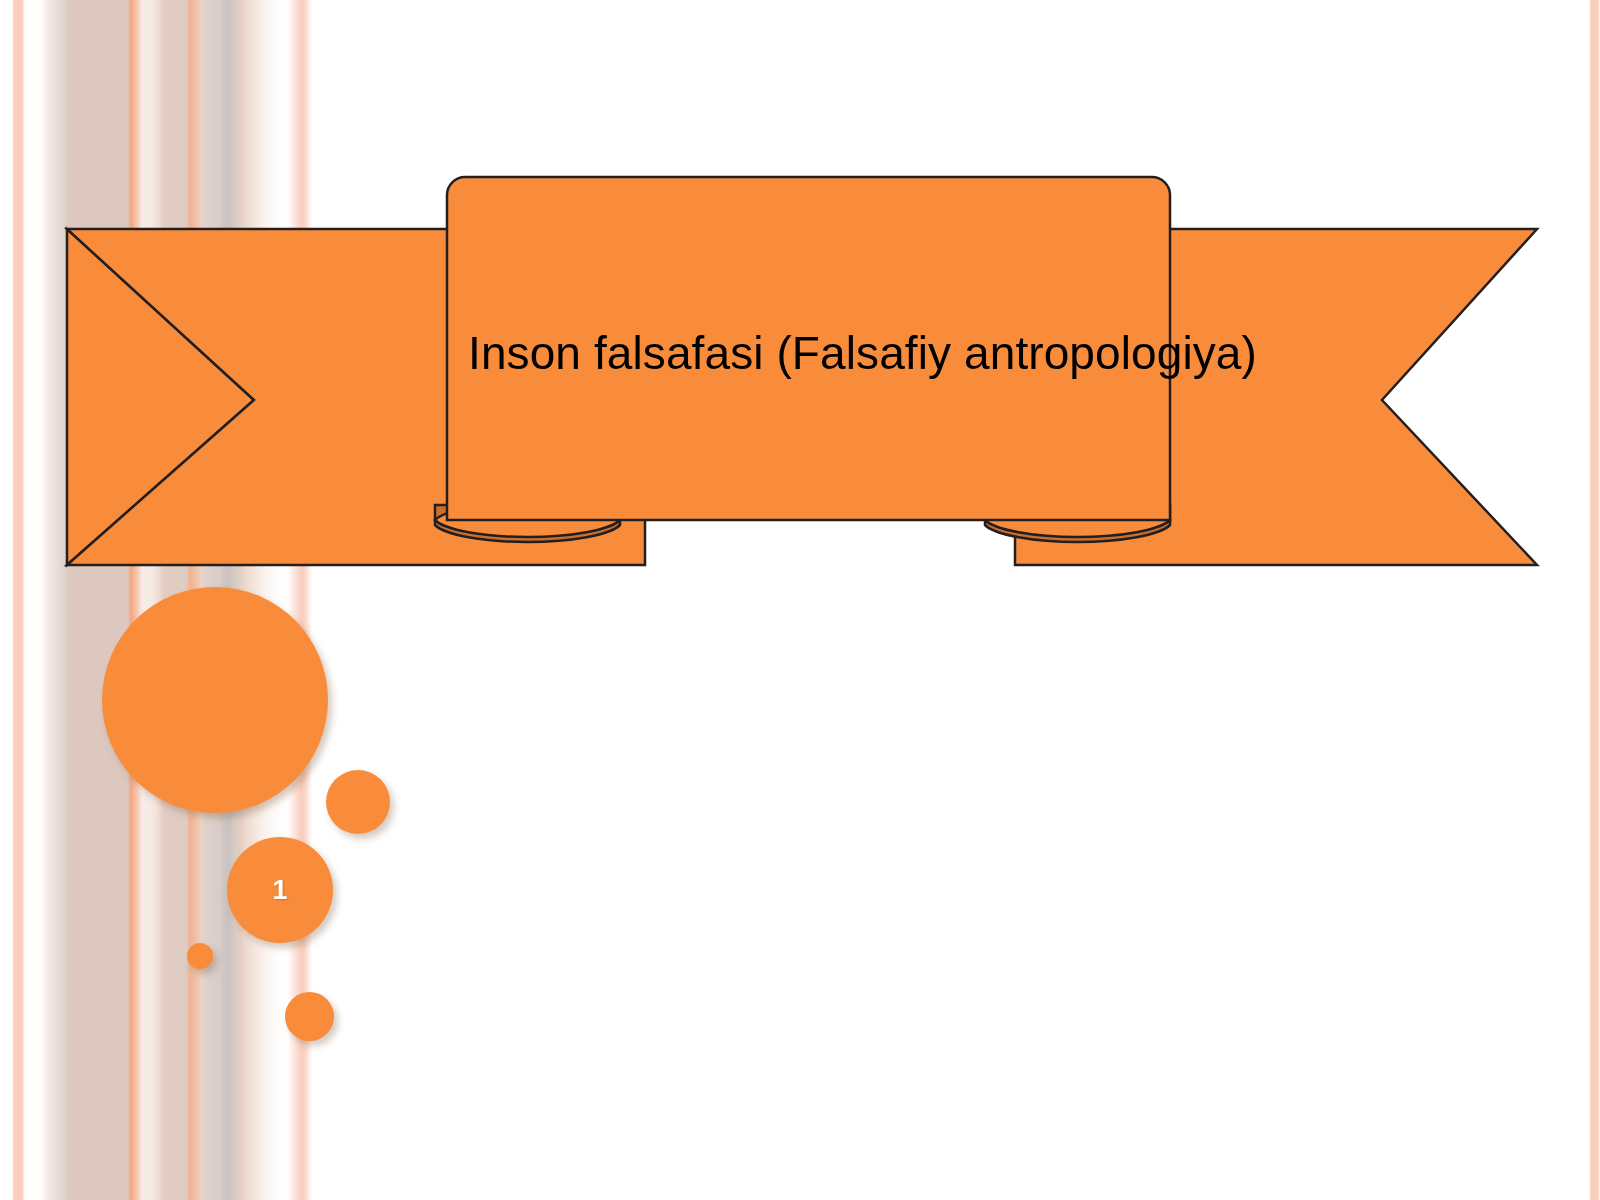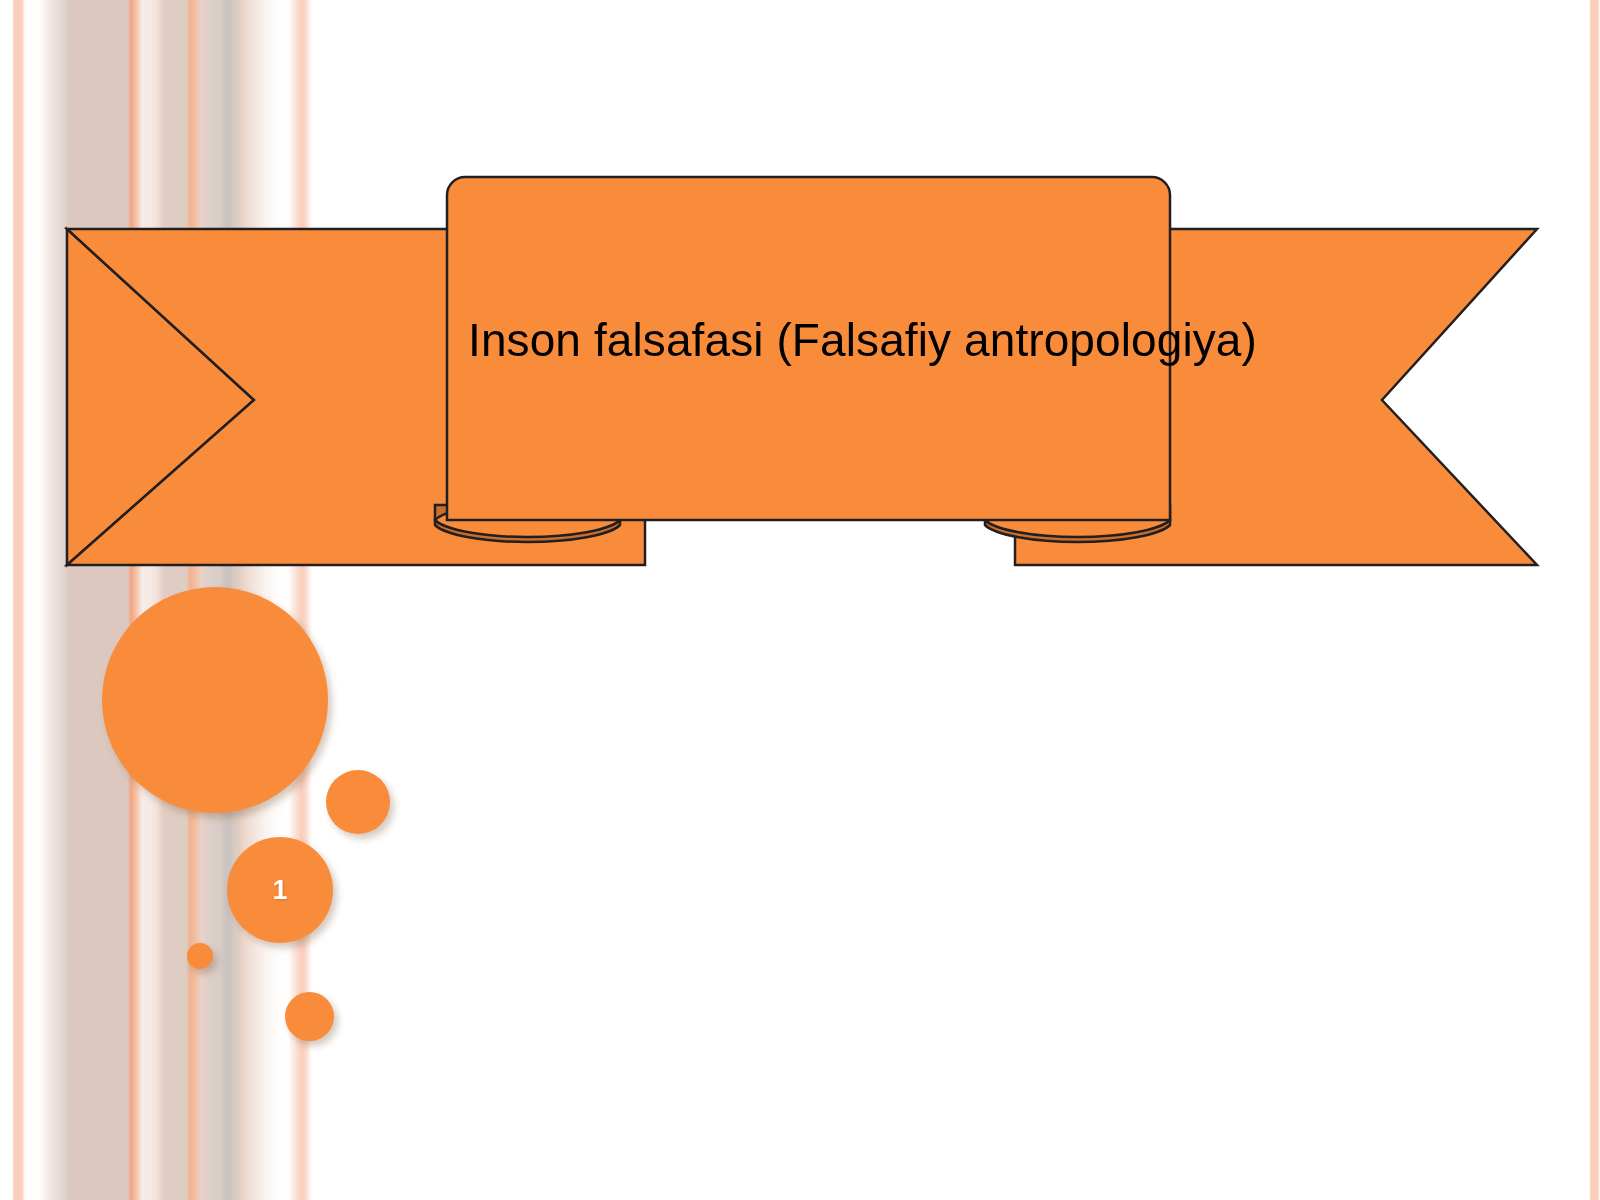--- a/index.html
+++ b/index.html
@@ -86,21 +86,21 @@
     top: 160px;
     left: 55px;
     width: 1500px;
     height: 420px;
   }
   .banner svg { display: block; overflow: visible; }
 
   .banner-title {
     position: absolute;
     left: 468px;
-    top: 315px;
+    top: 328px;
     width: 690px;
     font-size: 46px;
     line-height: 1.1;
     color: #000000;
     letter-spacing: 0.1px;
     white-space: nowrap;
   }
 
   
   .dot {

